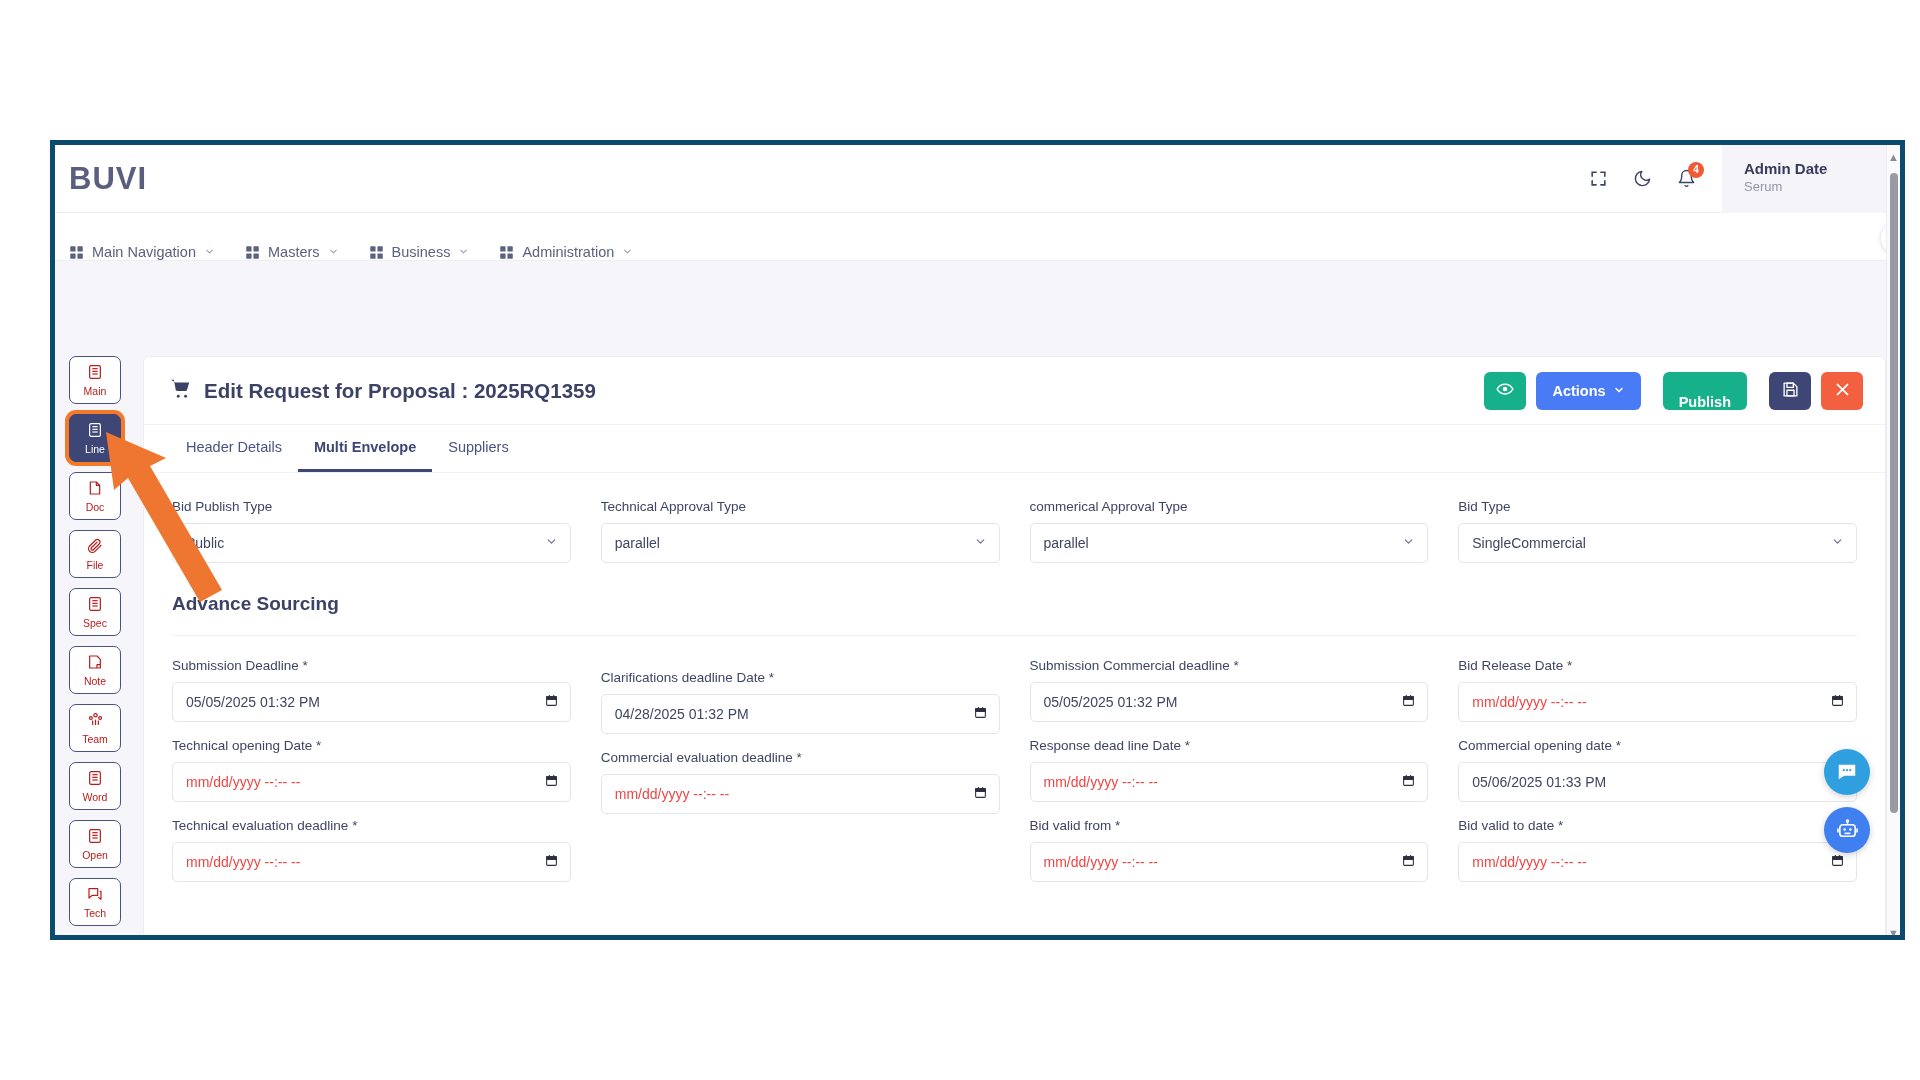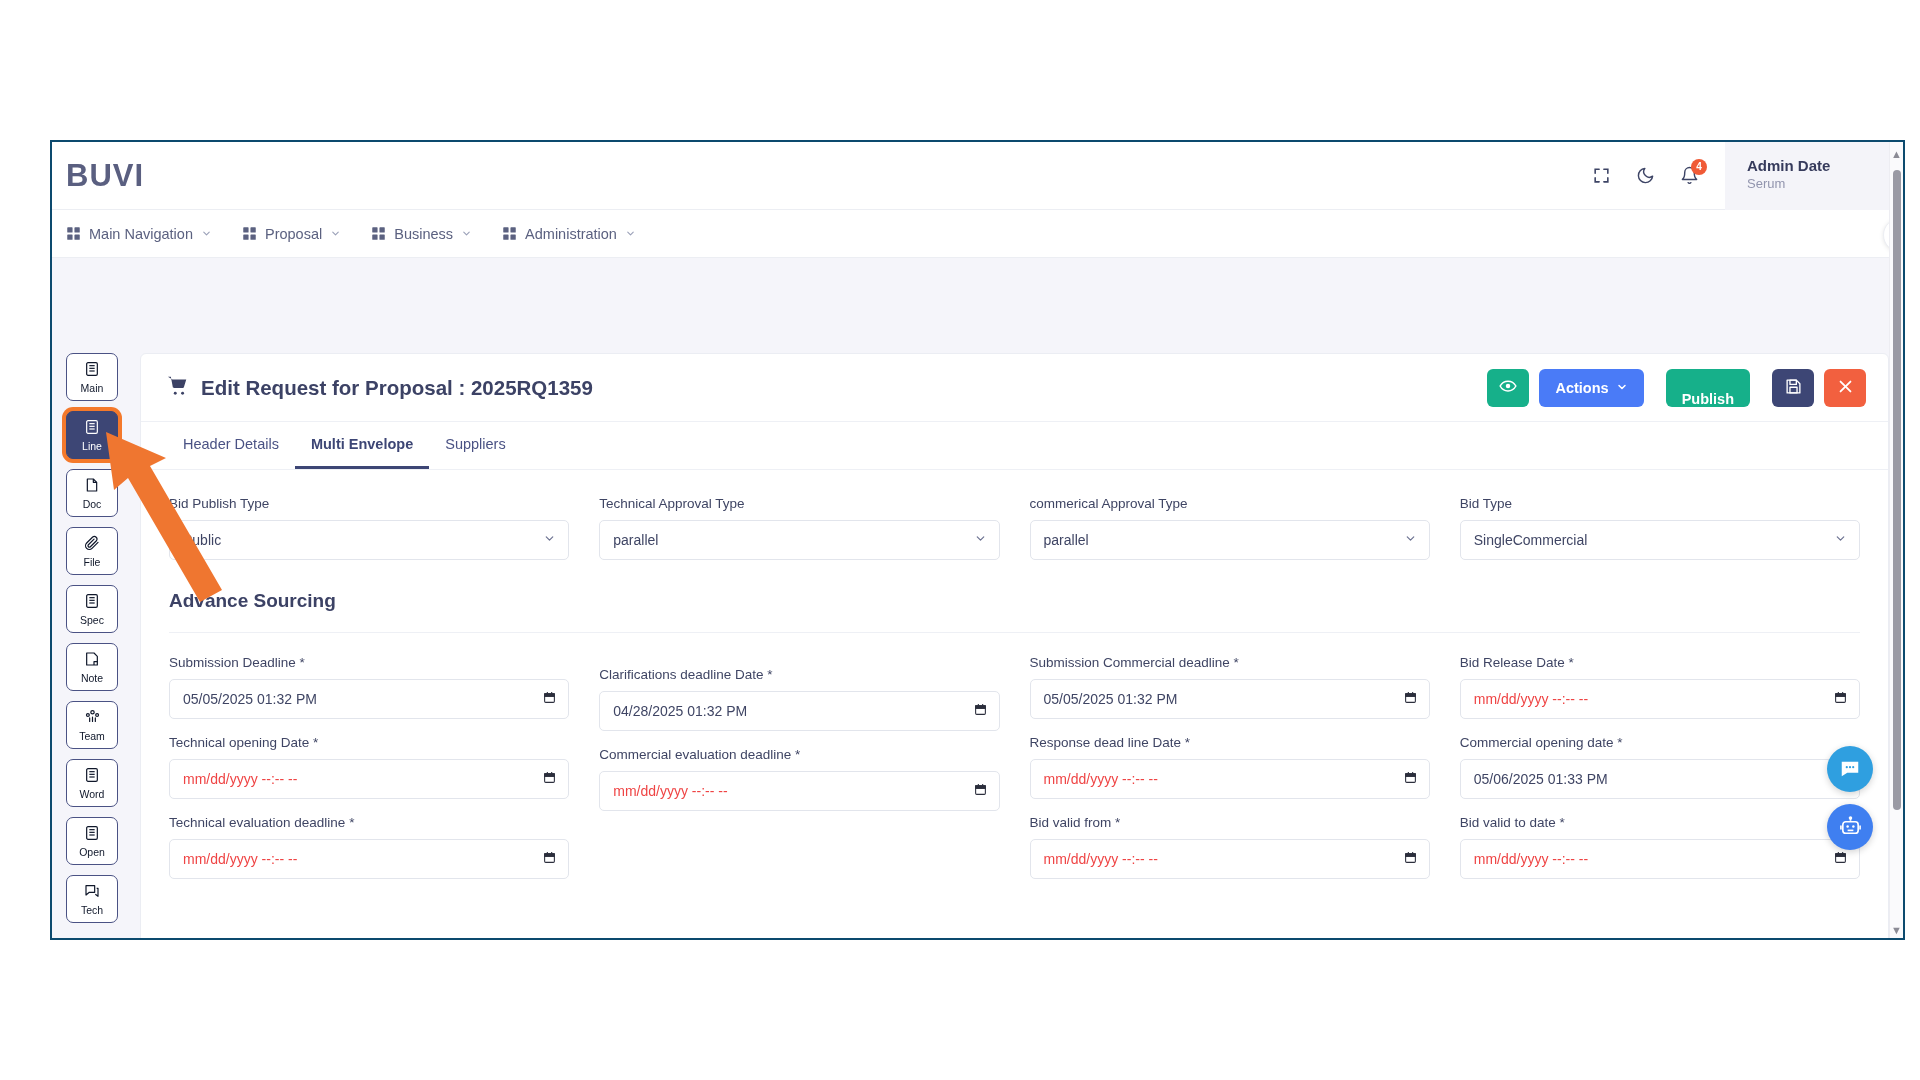--- a/index.html
+++ b/index.html
@@ -8,21 +8,21 @@
     background: #ffffff;
     font-family: "Liberation Sans", sans-serif;
     overflow: hidden;
   }
 
   #app {
     position: absolute;
     left: 50px; top: 140px;
     width: 1855px; height: 800px;
     background: #ffffff;
-    border: 2px solid #0c4a6e;
+    border: 5px solid #0c4a6e;
     overflow: hidden;
   }
 
   
   .topbar {
     position: relative;
     height: 68px;
     background: #ffffff;
     display: flex; align-items: center;
     padding-left: 14px;
@@ -51,21 +51,21 @@
     height: 68px; width: 178px;
     background: #f4f4f9;
     padding: 14px 0 0 22px;
     margin-left: 14px;
   }
   .user-name { font-size: 15px; font-weight: 700; color: #363b5c; line-height: 19px; }
   .user-sub { font-size: 13px; color: #9295ae; line-height: 18px; }
 
   
   .navbar {
-    height: 48px; display: flex; align-items: center;
+    height: 48px; display: flex; align-items: flex-end;
     padding-left: 14px; background: #fff;
     border-bottom: 1px solid #eceef3;
     position: relative;
   }
   .navitem {
     display: flex; align-items: center; gap: 8px;
     margin-right: 30px; cursor: pointer;
     font-size: 14.5px; color: #5b6180;
   }
   .grid-ic { display: block; }
@@ -104,21 +104,21 @@
   
   .rail {
     position: absolute; left: 14px; top: 95px;
     width: 56px; display: flex; flex-direction: column; gap: 10px;
     z-index: 6;
   }
   .rail-btn {
     width: 52px; height: 48px; border-radius: 7px;
     border: 1px solid #4a5284; background: #fff;
     display: flex; flex-direction: column; align-items: center; justify-content: center;
-    gap: 1px; color: #0f172a; cursor: pointer;
+    gap: 1px; color: #b91c1c; cursor: pointer;
   }
   .rail-btn .lbl { font-size: 10.5px; line-height: 12px; }
   .rail-btn.active {
     background: #3d4675; border-color: #3d4675; color: #fff;
     box-shadow: 0 0 0 4px #f4792b;
   }
 
   
   .card {
     position: absolute; left: 88px; right: 14px; top: 95px; bottom: 0;
@@ -270,21 +270,21 @@
 
     <div class="navitem">
       <span>
         <svg class="grid-ic" width="15" height="15" viewBox="0 0 24 24" fill="currentColor">
           <rect x="2" y="2" width="8.5" height="8.5" rx="1"></rect>
             <rect x="13.5" y="2" width="8.5" height="8.5" rx="1"></rect>
           <rect x="2" y="13.5" width="8.5" height="8.5" rx="1"></rect>
             <rect x="13.5" y="13.5" width="8.5" height="8.5" rx="1"></rect>
         </svg>
       </span>
-      <span>Proposal</span>
+      <span>Masters</span>
       <span class="chev">
         <svg width="11" height="11" viewBox="0 0 24 24" fill="none" stroke="currentColor" stroke-width="2.4" stroke-linecap="round" stroke-linejoin="round">
             <polyline points="6 9 12 15 18 9"></polyline>
           </svg>
       </span>
     </div>
 
     <div class="navitem">
       <span>
         <svg class="grid-ic" width="15" height="15" viewBox="0 0 24 24" fill="currentColor">

